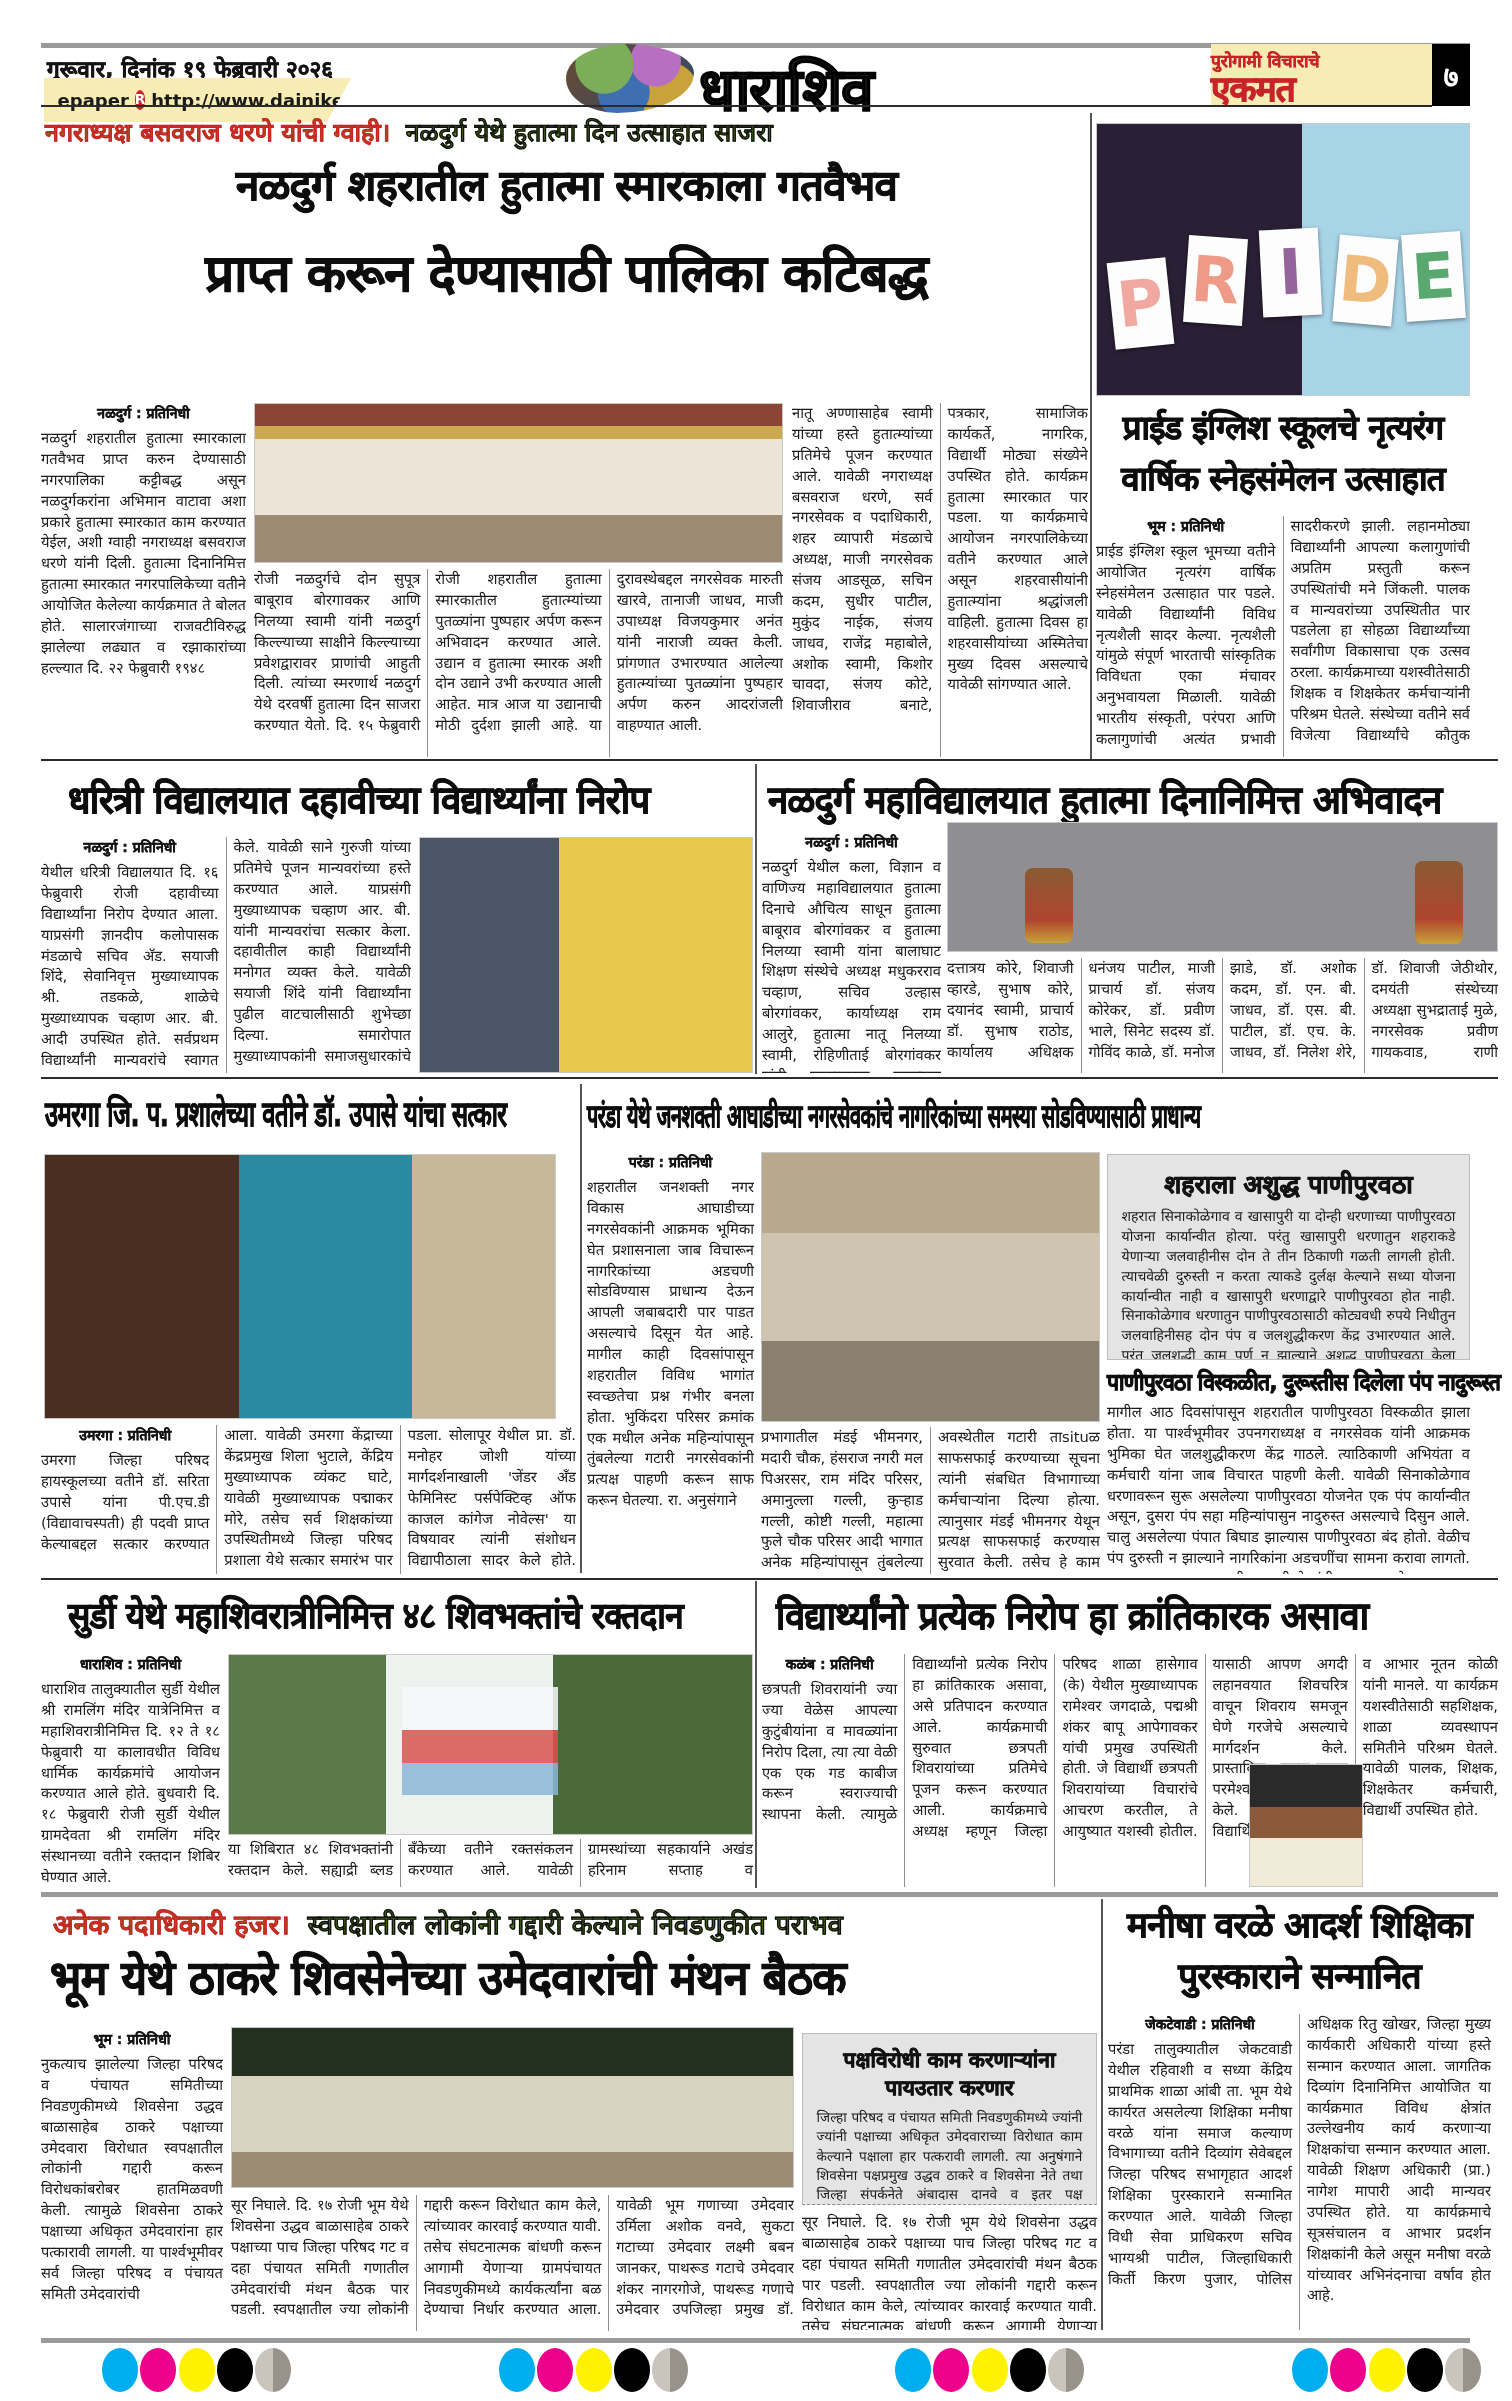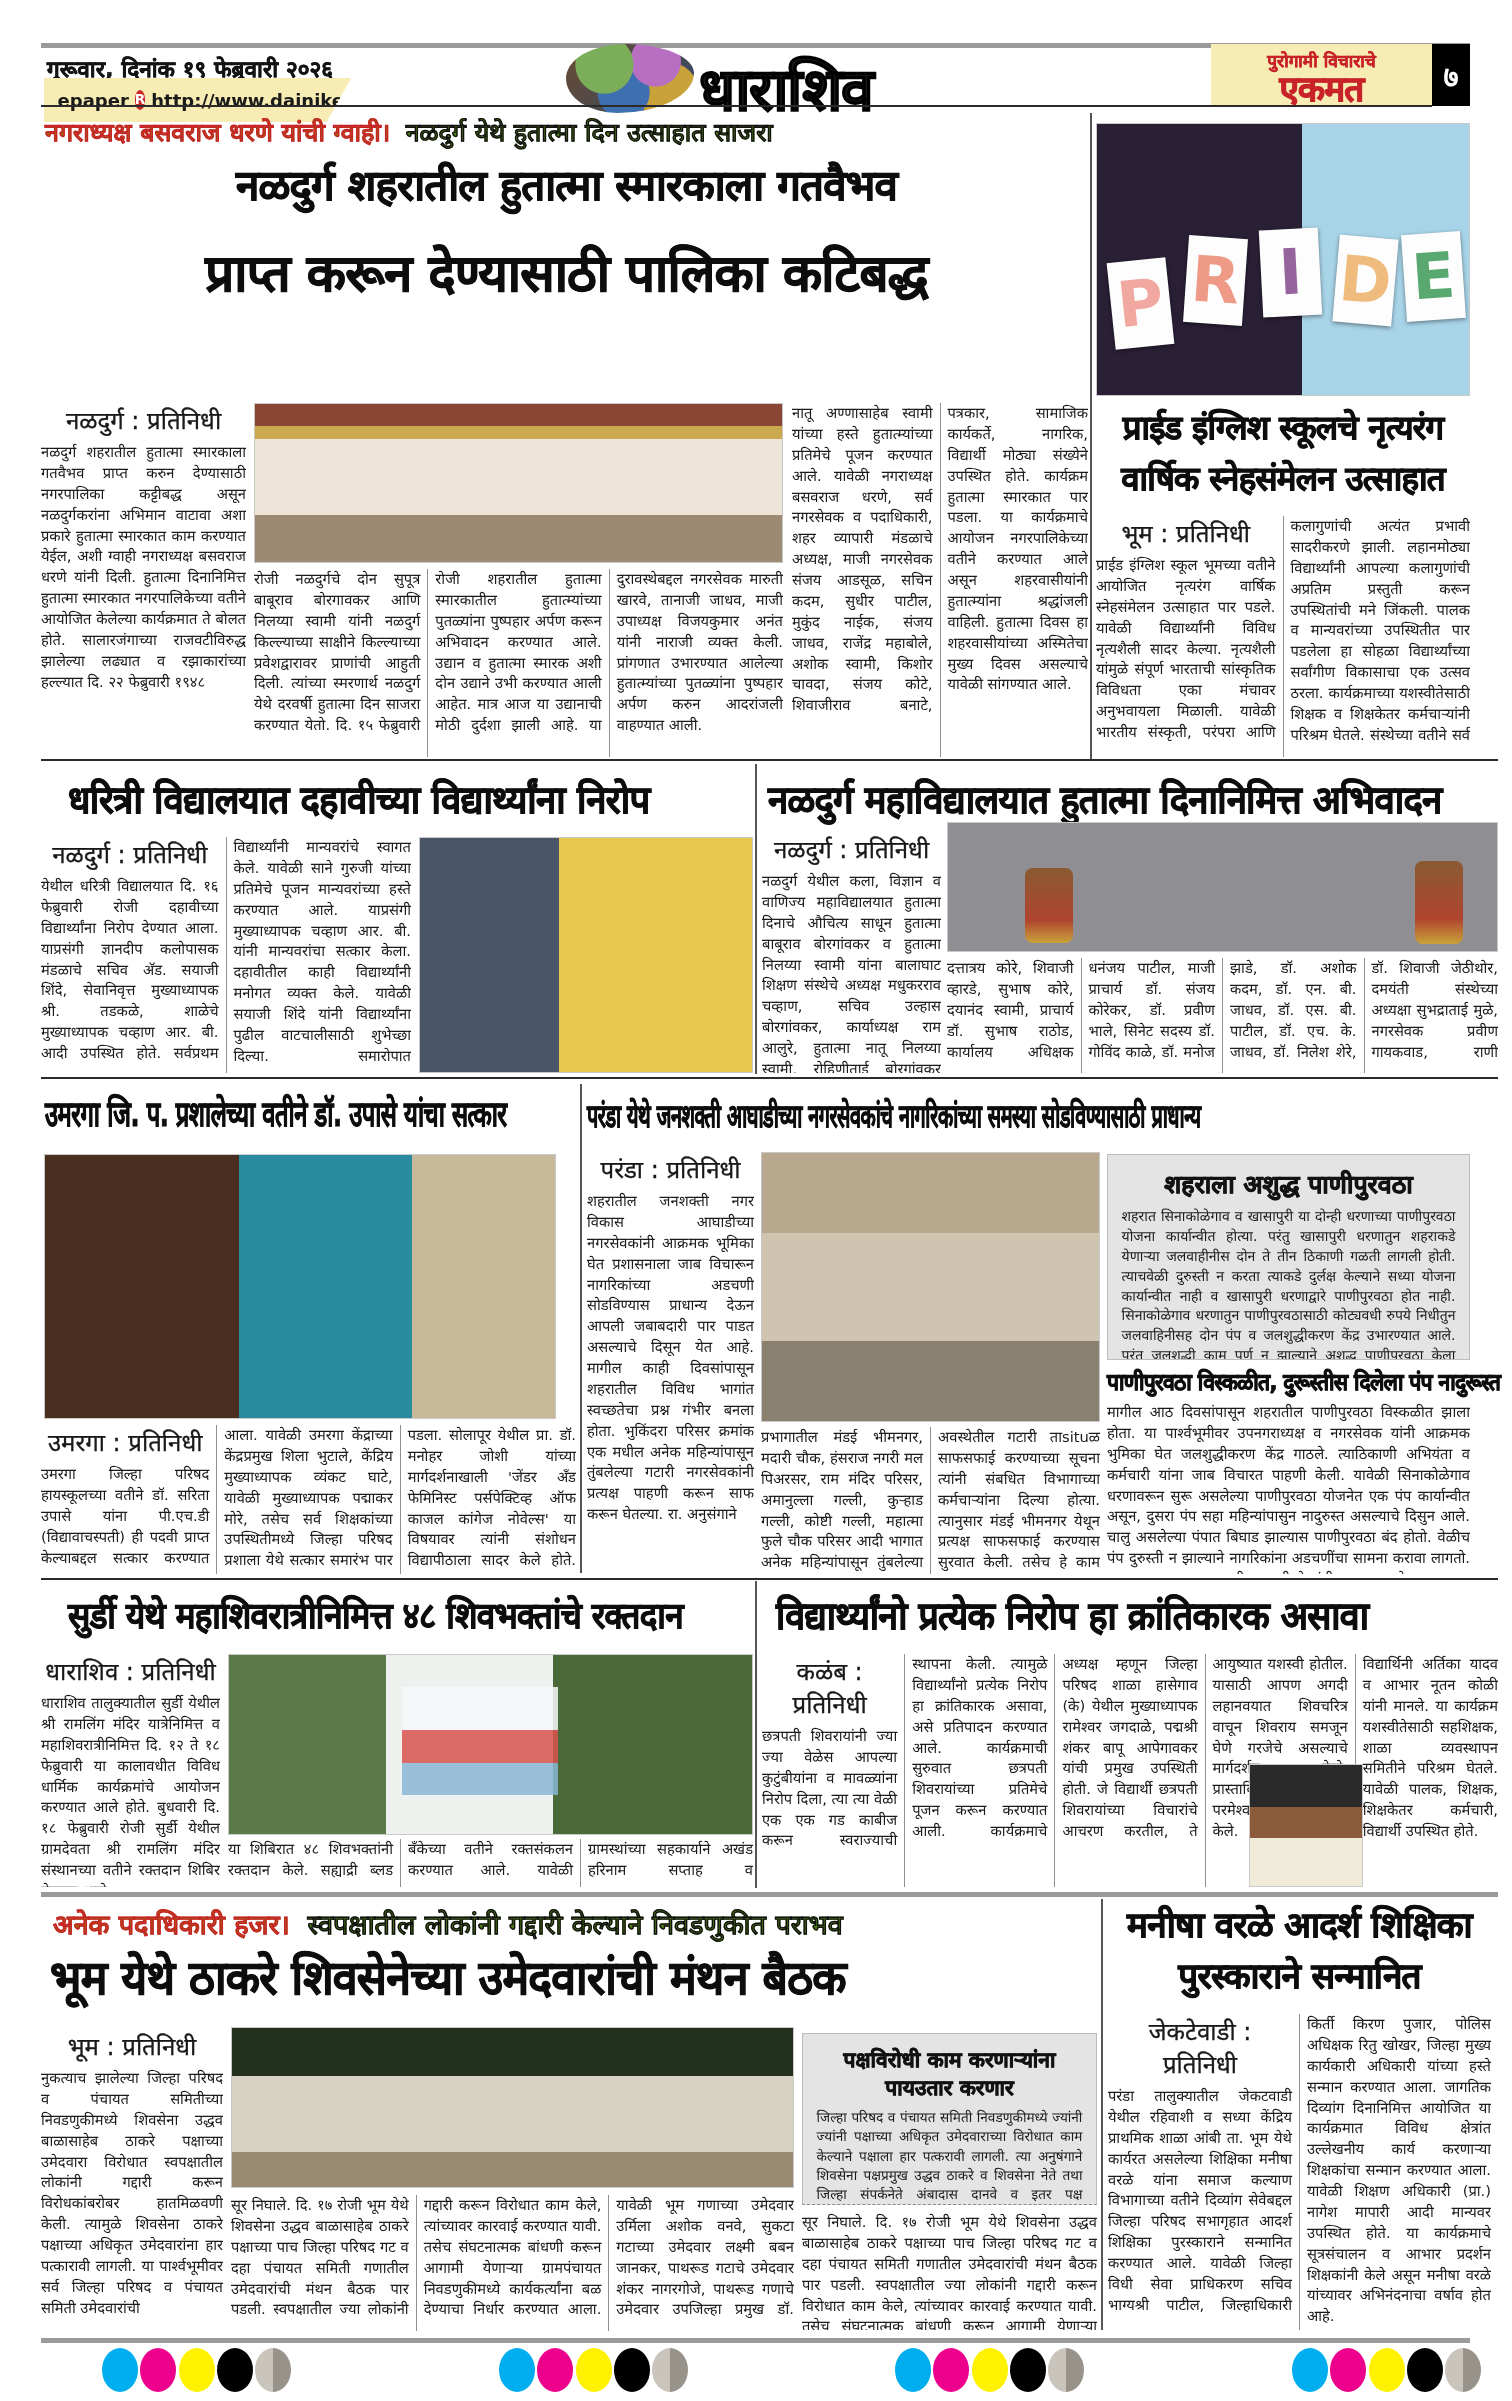--- a/index.html
+++ b/index.html
@@ -5,21 +5,21 @@
   html,body{margin:0;padding:0;background:#e8e8e8;}
   .page{position:relative;width:1512px;height:2401px;background:#ffffff;font-family:"DejaVu Sans",sans-serif;color:#1a1a1a;overflow:hidden;margin:0 auto;}
   .abs{position:absolute;}
   .rule-h{position:absolute;background:#2b2b2b;}
   .rule-gray{position:absolute;background:#9a9a9a;}
   .vdiv{position:absolute;width:1.5px;background:#555;}
   .hl{font-weight:bold;color:#0d0d0d;-webkit-text-stroke:0.8px #0d0d0d;letter-spacing:-0.8px;line-height:1.25;}
   .hl-center{text-align:center;}
   .kicker-red{color:#a16207;font-weight:bold;-webkit-text-stroke:0.5px #c9232a;}
   .kicker-black{color:#4d7c0f;font-weight:bold;margin-top:8px;-webkit-text-stroke:0.5px #111;}
-  .byline{font-weight:normal;font-size:24px;text-align:center;margin:0 0 6px 0;-webkit-text-stroke:0.3px #111;}
+  .byline{font-weight:bold;font-size:14px;text-align:center;margin:0 0 6px 0;-webkit-text-stroke:0.3px #111;}
   .body-text{font-size:14.7px;line-height:1.42;text-align:justify;}
   .cols{column-gap:15px;column-rule:0.8px solid #8f8f8f;}
   .c2{column-count:2;} .c3{column-count:3;} .c4{column-count:4;} .c5{column-count:5;}
   .photo{position:absolute;border:0.8px solid #c9c9c9;box-sizing:border-box;}
   .graybox{position:absolute;background:#e4e4e4;border:0.8px solid #bdbdbd;box-sizing:border-box;padding:10.5px 13.6px;}
   .graybox h4{margin:0 0 7.5px 0;text-align:center;font-size:25px;-webkit-text-stroke:0.7px #111;}
   .yellowbox{background:#f7ecb4;}
   .dot{display:inline-block;width:36px;height:44px;border-radius:50%;margin-right:2.3px;}
   .d-c{background:#00aeef;} .d-m{background:#ec008c;} .d-y{background:#fff200;} .d-k{background:#000;}
   .d-g{background:linear-gradient(90deg,#c9c4bc 50%,#97928a 50%);}
@@ -37,21 +37,21 @@
   <div class="abs yellowbox" style="left:44px;top:78px;width:280px;height:44px;display:flex;align-items:center;padding:0 13.6px;clip-path:polygon(0 0,100% 0,92% 100%,0 100%);">
     <span style="font-size:18px;font-weight:bold;">epaper</span>
     <span style="display:inline-block;width:19.6px;height:19.6px;background:#c9232a;border-radius:50%;color:#fff;font-weight:bold;font-size:13.6px;text-align:center;line-height:19.6px;margin:0 6px;">R</span>
     <span style="font-size:18px;font-weight:bold;">http://www.dainikekmat.com</span>
   </div>
 
   <div class="abs" style="left:566px;top:44px;width:128px;height:69px;background:radial-gradient(circle at 30% 30%,#7cae5a 0 28%,transparent 29%),radial-gradient(circle at 70% 25%,#b86fc2 0 24%,transparent 25%),radial-gradient(circle at 45% 70%,#3e6fb0 0 30%,transparent 31%),radial-gradient(circle at 80% 70%,#c9a23a 0 26%,transparent 27%),linear-gradient(135deg,#6b4a2f,#2f4a6b);border-radius:46% 54% 60% 40%/50% 42% 58% 50%;"></div>
 
   <div class="abs" style="left:699px;top:47px;font-size:59px;font-weight:bold;-webkit-text-stroke:1.5px #000;letter-spacing:-1.5px;">धाराशिव</div>
 
-  <div class="abs yellowbox" style="left:1211px;top:44px;width:221px;height:62px;text-align:center;">
+  <div class="abs yellowbox" style="left:1211px;top:44px;width:221px;height:62px;text-align:left;">
     <div style="font-size:17.3px;font-weight:bold;color:#c9232a;margin-top:4.5px;-webkit-text-stroke:0.4px #c9232a;">पुरोगामी विचाराचे</div>
     <div style="font-size:35px;font-weight:bold;color:#c9232a;line-height:1;-webkit-text-stroke:1.1px #c9232a;letter-spacing:-0.8px;">एकमत</div>
   </div>
 
   <div class="abs" style="left:1432px;top:44px;width:38px;height:62px;background:#000;color:#fff;display:flex;align-items:center;justify-content:center;font-size:29px;font-weight:bold;">७</div>
 
   <div class="rule-h abs" style="left:41px;top:105px;width:1391px;height:2.3px;"></div>
 
   <div class="abs" style="left:45px;top:114px;width:1047px;font-size:25px;white-space:nowrap;">
     <span class="kicker-red">नगराध्यक्ष बसवराज धरणे यांची ग्वाही।</span>

